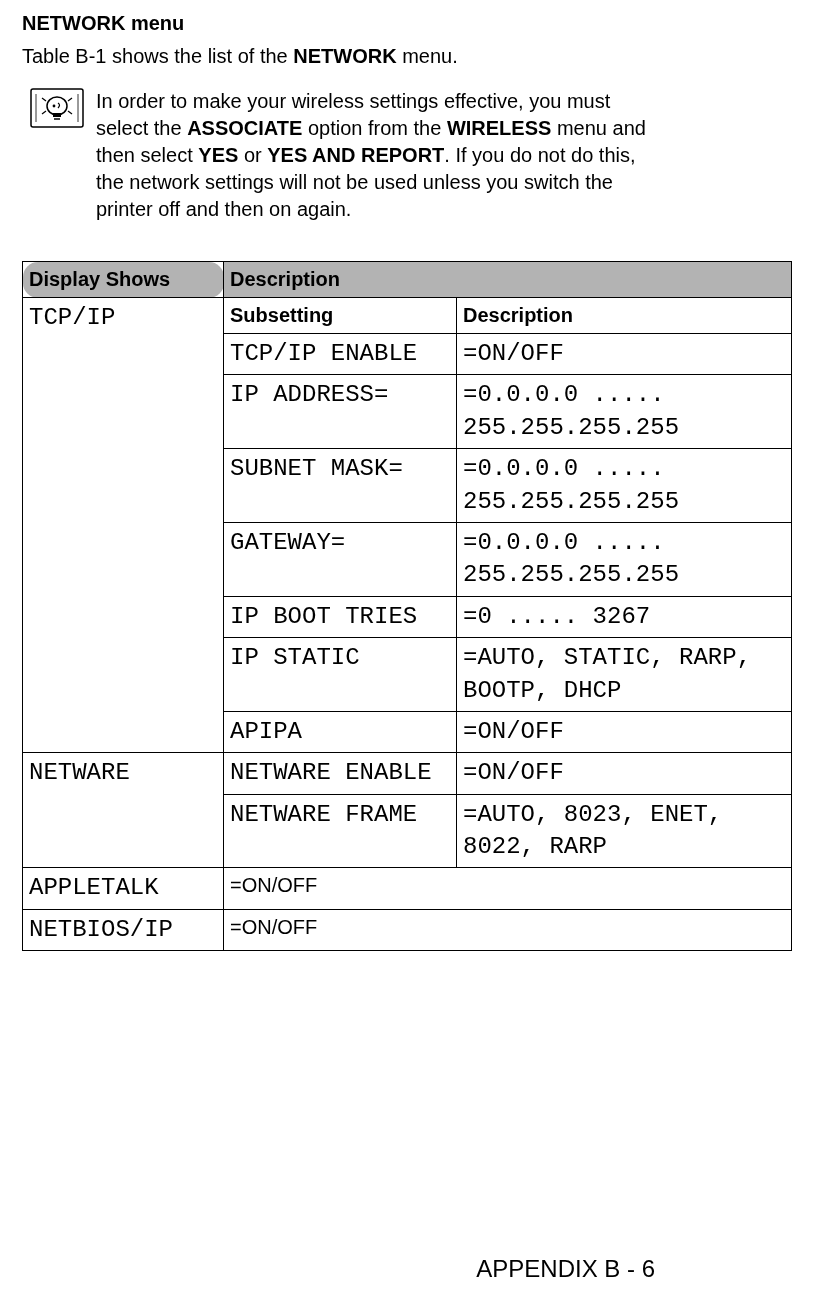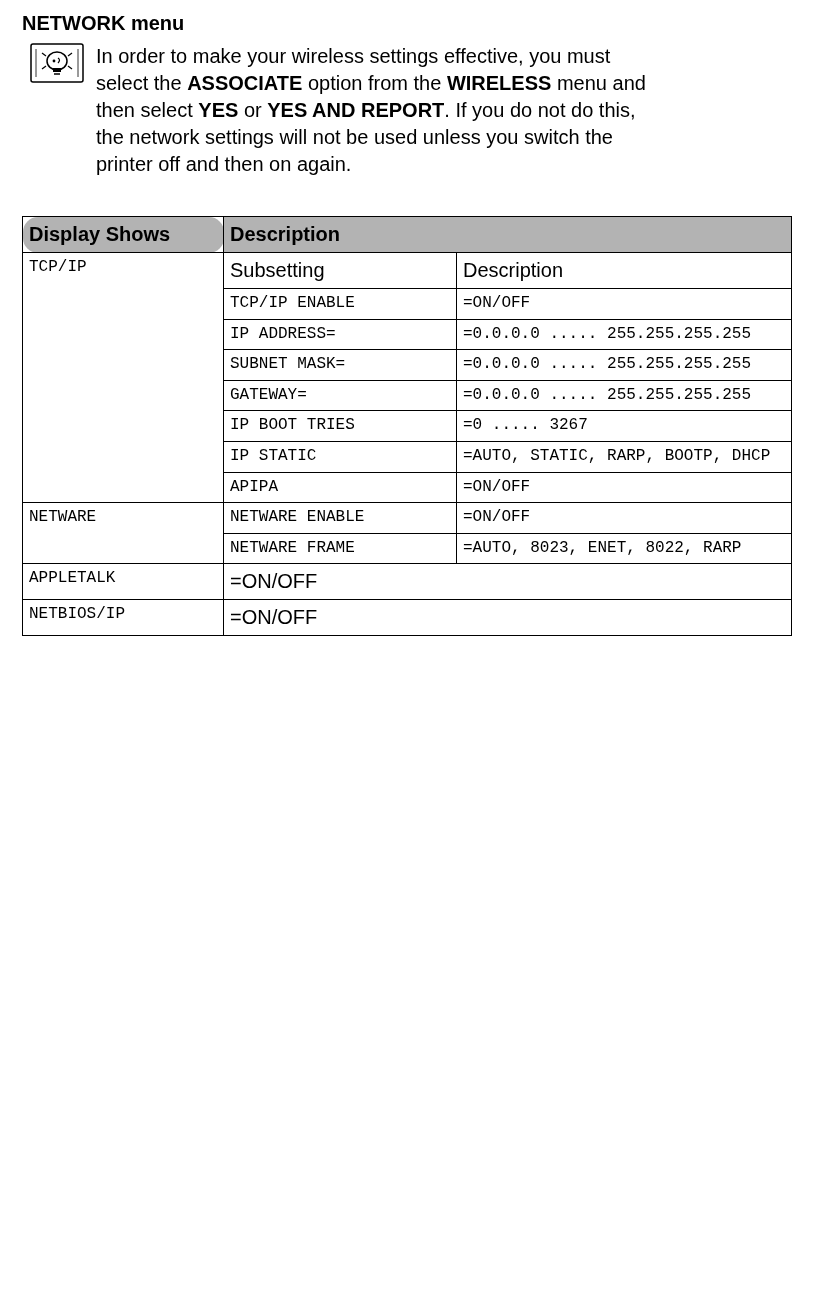--- a/index.html
+++ b/index.html
@@ -51,42 +51,45 @@
     vertical-align: top;
     padding: 4px 6px 4px 6px;
   }
   table.net thead th {
     background: #b3b3b3;
     text-align: left;
     font-weight: 700;
   }
   .mono {
     font-family: "Courier New", Courier, monospace;
-    font-size: 16px;
+    font-size: 24px;
   }
   .subhead {
-    font-weight: 400;
+    font-weight: 700;
   }
   .col-a { width: 188px; border-radius: 15px; }
   .col-b { width: 220px; }
 
   .footer {
     position: absolute;
     bottom: 20px;
     right: 22px;
     font-size: 24px;
   }
 </style>
 </head>
 <body>
 
 <div class="page">
 
   <p class="heading">NETWORK menu</p>
 
+  <p class="intro">
+    <span>Table B-1 shows the list of the </span><span class="bold">NETWORK</span><span> menu.</span>
+  </p>
 
   <div class="note-block">
     <div class="note-icon">
       <svg width="54" height="40" viewBox="0 0 54 40">
         <rect x="1" y="1" width="52" height="38" rx="2" ry="2" fill="#fff" stroke="#000" stroke-width="1.5"></rect>
         <line x1="6" y1="6" x2="6" y2="34" stroke="#000" stroke-width="0.8"></line>
         <line x1="48" y1="6" x2="48" y2="34" stroke="#000" stroke-width="0.8"></line>
         <ellipse cx="27" cy="18" rx="10" ry="9" fill="none" stroke="#000" stroke-width="1.5"></ellipse>
         <path d="M23 25 L23 29 L31 29 L31 25 Z" fill="#000"></path>
         <line x1="24" y1="31" x2="30" y2="31" stroke="#000" stroke-width="1.5"></line>
@@ -162,13 +165,14 @@
         <td colspan="2">=ON/OFF</td>
       </tr>
 
       <tr>
         <td class="mono">NETBIOS/IP</td>
         <td colspan="2">=ON/OFF</td>
       </tr>
     </tbody>
   </table>
 
+  <div class="footer">APPENDIX B - 6</div>
 </div>
 
 </body></html>

